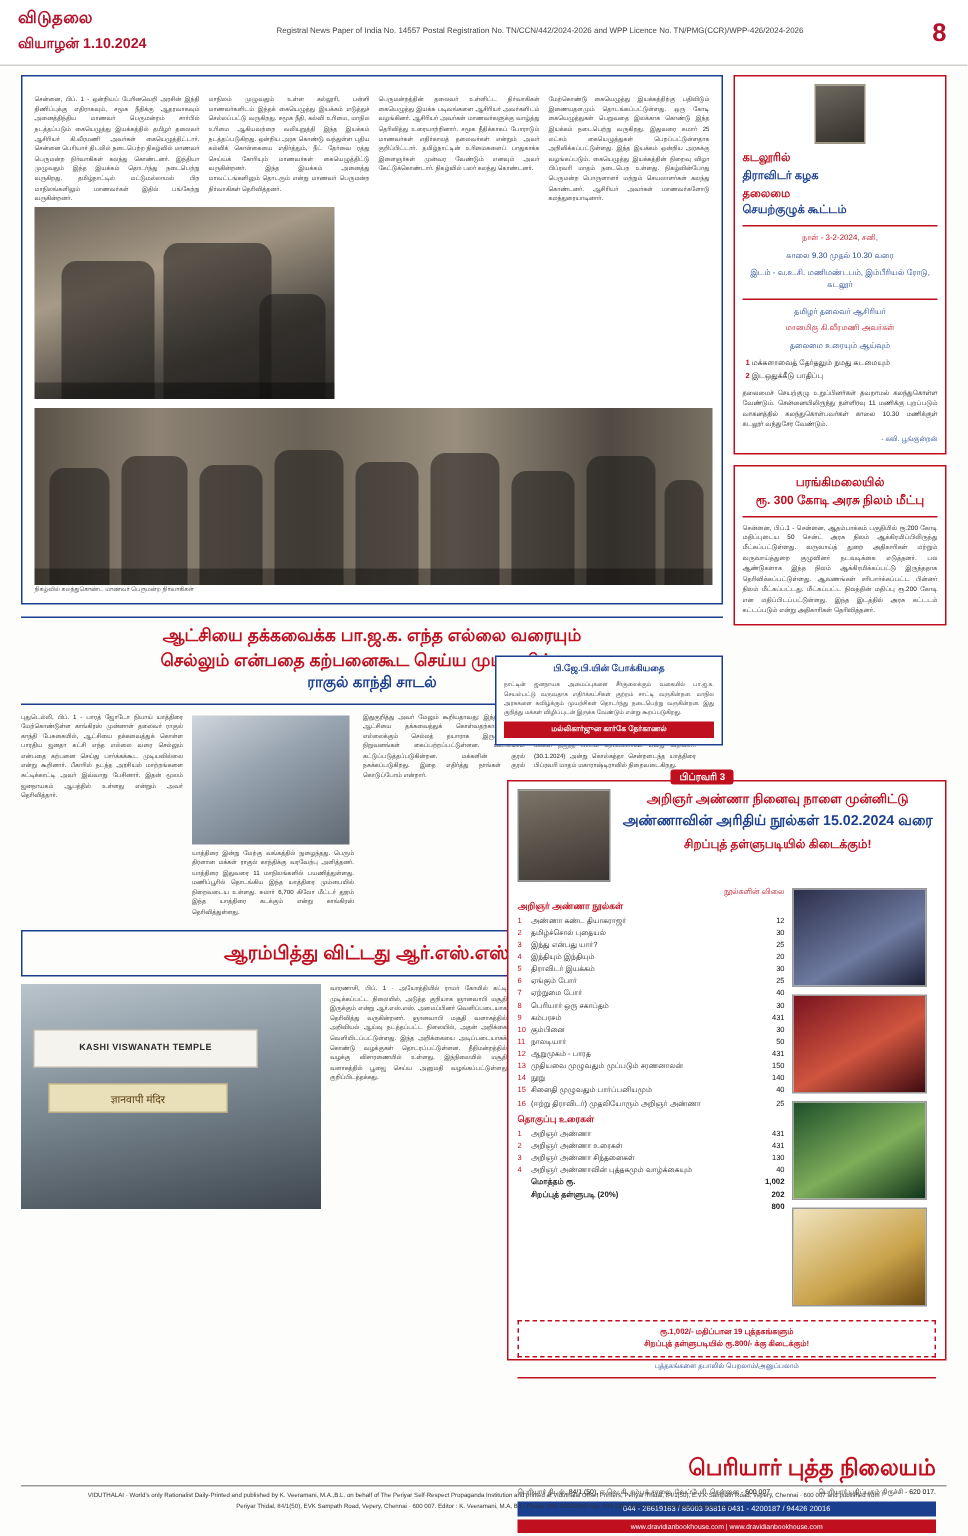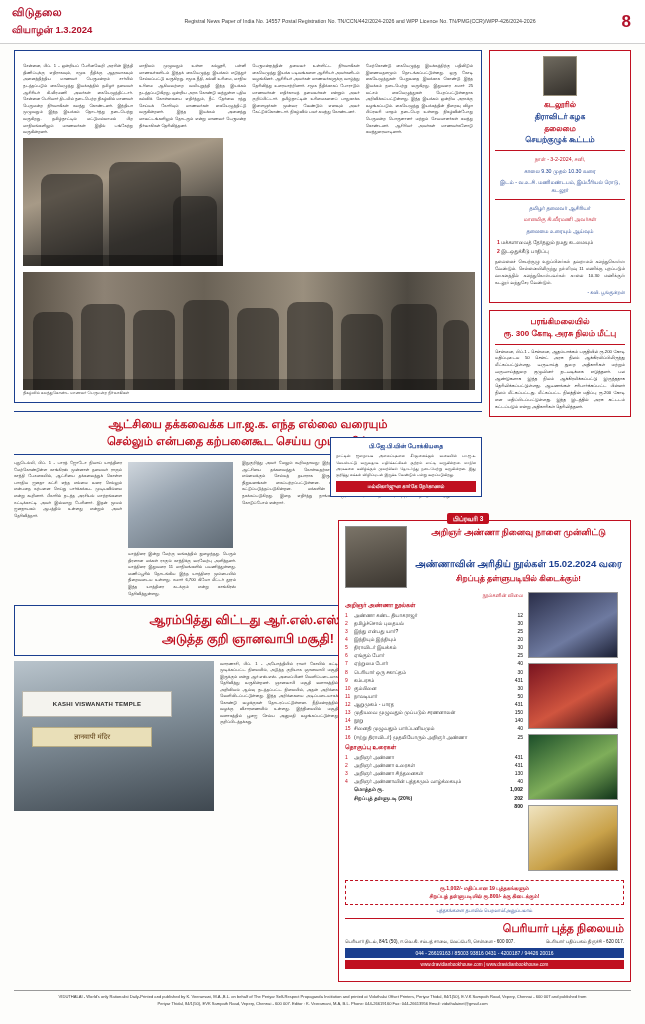--- a/index.html
+++ b/index.html
@@ -158,52 +158,52 @@
     padding: 5px 5px 6px 5px;
     margin-bottom: 7px;
   }
   .ad-portrait {
     width: 34px; height: 40px; margin: 0 auto 3px auto;
     background: linear-gradient(160deg,#6f6a5f,#332f2a);
     border: 1px solid #9b937f;
   }
   .ad-title {
     color: #c01020; font-weight: bold; font-size: 7.6px;
-    text-align:center; line-height:1.55;
+    line-height:1.55;
   }
   .ad-title .blue { color:#1b3f8f; }
   .ad-line { font-size: 5.3px; text-align:center; color:#1b3f8f; line-height:1.6; margin-top:3px;}
   .ad-line.red { color:#c01020; }
   .ad-rule { height:1px; background:#c01020; margin:4px 0; }
   .ad-list { font-size:5px; color:#222; line-height:1.7; margin-top:3px; padding-left:2px;}
   .ad-list .num { color:#c01020; font-weight:bold; }
   .ad-small { font-size:4.4px; color:#222; line-height:1.6; text-align:justify; margin-top:3px;}
   .ad-sign { font-size:4.6px; color:#1b3f8f; text-align:right; margin-top:3px; }
 
   .ad2-head { color:#c01020; font-weight:bold; font-size:8px; text-align:center; line-height:1.5;}
   .ad2-body { font-size:4.3px; line-height:1.6; color:#222; text-align:justify; margin-top:4px;}
 
   
   .bookad {
-    position:absolute; left: 338px; top: 520px; width: 293px; height: 462px;
+    position:absolute; left: 338px; top: 520px; width: 293px; height: 387px;
     border: 1.6px solid #c01020; background:#fff;
   }
   .ba-top { display:flex; padding: 5px 6px 0 6px; gap:6px;}
   .ba-badge {
     background:#c01020; color:#fff; font-size:6.5px; font-weight:bold;
     padding:1.5px 6px; border-radius:2px; position:absolute; left:108px; top:-8px;
   }
   .ba-portrait {
     width:62px; height:62px; border:1px solid #8d8d8d;
     background: linear-gradient(165deg,#7b7468,#3a352f);
     flex: 0 0 auto;
   }
   .ba-headwrap { flex:1; }
   .ba-h1 { color:#c01020; font-weight:bold; font-size:8.5px; line-height:1.5; text-align:center;}
-  .ba-h2 { color:#1b3f8f; font-weight:bold; font-size:9.5px; line-height:1.45; text-align:center; margin-top:18px;}
+  .ba-h2 { color:#1b3f8f; font-weight:bold; font-size:9.5px; line-height:1.45; text-align:center; margin-top:2px;}
   .ba-h3 { color:#c01020; font-weight:bold; font-size:8px; line-height:1.45; text-align:center; margin-top:2px;}
   .ba-main { display:flex; padding: 4px 6px 0 6px; gap:5px;}
   .ba-left { flex:1; }
   .ba-right { width: 96px; }
   .ba-secthead {
     color:#c01020; font-weight:bold; font-size:6px; margin: 3px 0 2px 0;
   }
   .ba-pricecol { font-size:5.2px; color:#c01020; text-align:right; }
   .ba-table { width:100%; border-collapse:collapse; }
   .ba-table td { font-size:5px; color:#222; padding: .7px 0; line-height:1.35; vertical-align:top;}
@@ -218,21 +218,21 @@
   .cov3 { background: linear-gradient(150deg,#1d4f2a,#7fae5a 55%,#10331a); }
   .cov4 { background: linear-gradient(150deg,#f0e4c0,#c9a24a 60%,#6d4a12); }
   .ba-offer {
     margin: 4px 6px 0 6px; border:1px dashed #c01020; padding: 3px 4px;
     font-size:5.2px; color:#c01020; text-align:center; font-weight:bold; line-height:1.6;
   }
   .ba-note { font-size:4.6px; color:#1b3f8f; text-align:center; margin-top:3px;}
   .ba-shop {
     margin: 4px 6px 0 6px; border-top:1px solid #c01020; padding-top:3px;
   }
-  .ba-shopname { color:#c01020; font-weight:bold; font-size:11px; text-align:right;}
+  .ba-shopname { color:#c01020; font-weight:bold; font-size:15px; text-align:right;margin-top:48px;}
   .ba-addr { display:flex; justify-content:space-between; font-size:4.6px; color:#111; line-height:1.6; margin-top:2px;}
   .ba-phone {
     margin: 3px 6px 0 6px; background:#1b3f8f; color:#fff;
     font-size:5px; text-align:center; padding:2px 0;
   }
   .ba-web {
     margin: 2px 6px 4px 6px; background:#c01020; color:#fff;
     font-size:4.6px; text-align:center; padding:2px 0;
   }
 
@@ -245,21 +245,21 @@
   }
   .small-caption { font-size:4px; color:#444; }
 </style>
 </head>
 <body>
 
 <div class="page">
 
   <div class="masthead">
     <div class="mh-logo">விடுதலை</div>
-    <div class="mh-date">வியாழன் 1.3.2024</div>
+    <div class="mh-date">வியாழன் 1.10.2024</div>
     <div class="mh-reg">Registral News Paper of India No. 14557      Postal Registration No. TN/CCN/442/2024-2026 and WPP Licence No. TN/PMG(CCR)/WPP-426/2024-2026</div>
     <div class="mh-page">8</div>
   </div>
 
   <div class="main-col">
 
     <div class="lead-box">
       <div class="lead-head">
       </div>
       <div class="lead-body">
@@ -298,20 +298,21 @@
         </div>
         <div class="ph-cap"></div>
       </div>
       <div class="small-caption">நிகழ்வில் கலந்துகொண்ட மாணவர் பெருமன்ற நிர்வாகிகள்</div>
     </div>
 
     <div class="story2">
       <div class="story2-head">
         <div>ஆட்சியை தக்கவைக்க பா.ஜ.க. எந்த எல்லை வரையும்</div>
         <div>செல்லும் என்பதை கற்பனைகூட செய்ய முடியவில்லை</div>
+        <div class="story2-sub">ராகுல் காந்தி சாடல்</div>
       </div>
       <div class="story2-body">
         <div class="s2col">
           <div>புதுடெல்லி, பிப். 1 - பாரத் ஜோடோ நியாய் யாத்திரை மேற்கொண்டுள்ள காங்கிரஸ் முன்னாள் தலைவர் ராகுல் காந்தி பேசுகையில், ஆட்சியை தக்கவைத்துக் கொள்ள பாரதிய ஜனதா கட்சி எந்த எல்லை வரை செல்லும் என்பதை கற்பனை செய்து பார்க்கக்கூட முடியவில்லை என்று கூறினார். பீகாரில் நடந்த அரசியல் மாற்றங்களை சுட்டிக்காட்டி அவர் இவ்வாறு பேசினார். இதன் மூலம் ஜனநாயகம் ஆபத்தில் உள்ளது என்றும் அவர் தெரிவித்தார்.</div>
         </div>
         <div class="s2col">
           <div class="s2photo"></div>
           <div>யாத்திரை இன்று மேற்கு வங்கத்தில் நுழைந்தது. பெரும் திரளான மக்கள் ராகுல் காந்திக்கு வரவேற்பு அளித்தனர். யாத்திரை இதுவரை 11 மாநிலங்களில் பயணித்துள்ளது. மணிப்பூரில் தொடங்கிய இந்த யாத்திரை மும்பையில் நிறைவடைய உள்ளது. சுமார் 6,700 கிலோ மீட்டர் தூரம் இந்த யாத்திரை கடக்கும் என்று காங்கிரஸ் தெரிவித்துள்ளது.</div>
         </div>
         <div class="s2col">
@@ -319,21 +320,20 @@
         </div>
         <div class="s2col">
           <div>மேலும் பேசிய அவர், வேலையின்மை, விலைவாசி உயர்வு ஆகியவை மக்களை வாட்டுகின்றன. ஆனால் ஒன்றிய அரசு அதுகுறித்து கவலைப்படவில்லை. தேர்தலில் மக்கள் தகுந்த பாடம் கற்பிப்பார்கள் என்று கூறினார். (30.1.2024) அன்று கொல்கத்தா சென்றடைந்த யாத்திரை பிப்ரவரி மாதம் மகாராஷ்டிராவில் நிறைவடைகிறது.</div>
         </div>
       </div>
     </div>
 
     <div class="story3">
       <div class="story3-head">
         <div>ஆரம்பித்து விட்டது ஆர்.எஸ்.எஸ்.,</div>
-        <div>அடுத்த குறி ஞானவாபி மசூதி!</div>
       </div>
       <div class="story3-body">
         <div class="s3photo">
           <div class="s3sign">KASHI VISWANATH TEMPLE</div>
           <div class="s3sign2">ज्ञानवापी मंदिर</div>
         </div>
         <div class="s3col">
           <div>வாரணாசி, பிப். 1 - அயோத்தியில் ராமர் கோயில் கட்டி முடிக்கப்பட்ட நிலையில், அடுத்த குறியாக ஞானவாபி மசூதி இருக்கும் என்று ஆர்.எஸ்.எஸ். அமைப்பினர் வெளிப்படையாக தெரிவித்து வருகின்றனர். ஞானவாபி மசூதி வளாகத்தில் அறிவியல் ஆய்வு நடத்தப்பட்ட நிலையில், அதன் அறிக்கை வெளியிடப்பட்டுள்ளது. இந்த அறிக்கையை அடிப்படையாகக் கொண்டு வழக்குகள் தொடரப்பட்டுள்ளன. நீதிமன்றத்தில் வழக்கு விசாரணையில் உள்ளது. இந்நிலையில் மசூதி வளாகத்தில் பூஜை செய்ய அனுமதி வழங்கப்பட்டுள்ளது குறிப்பிடத்தக்கது.</div>
         </div>
       </div>

